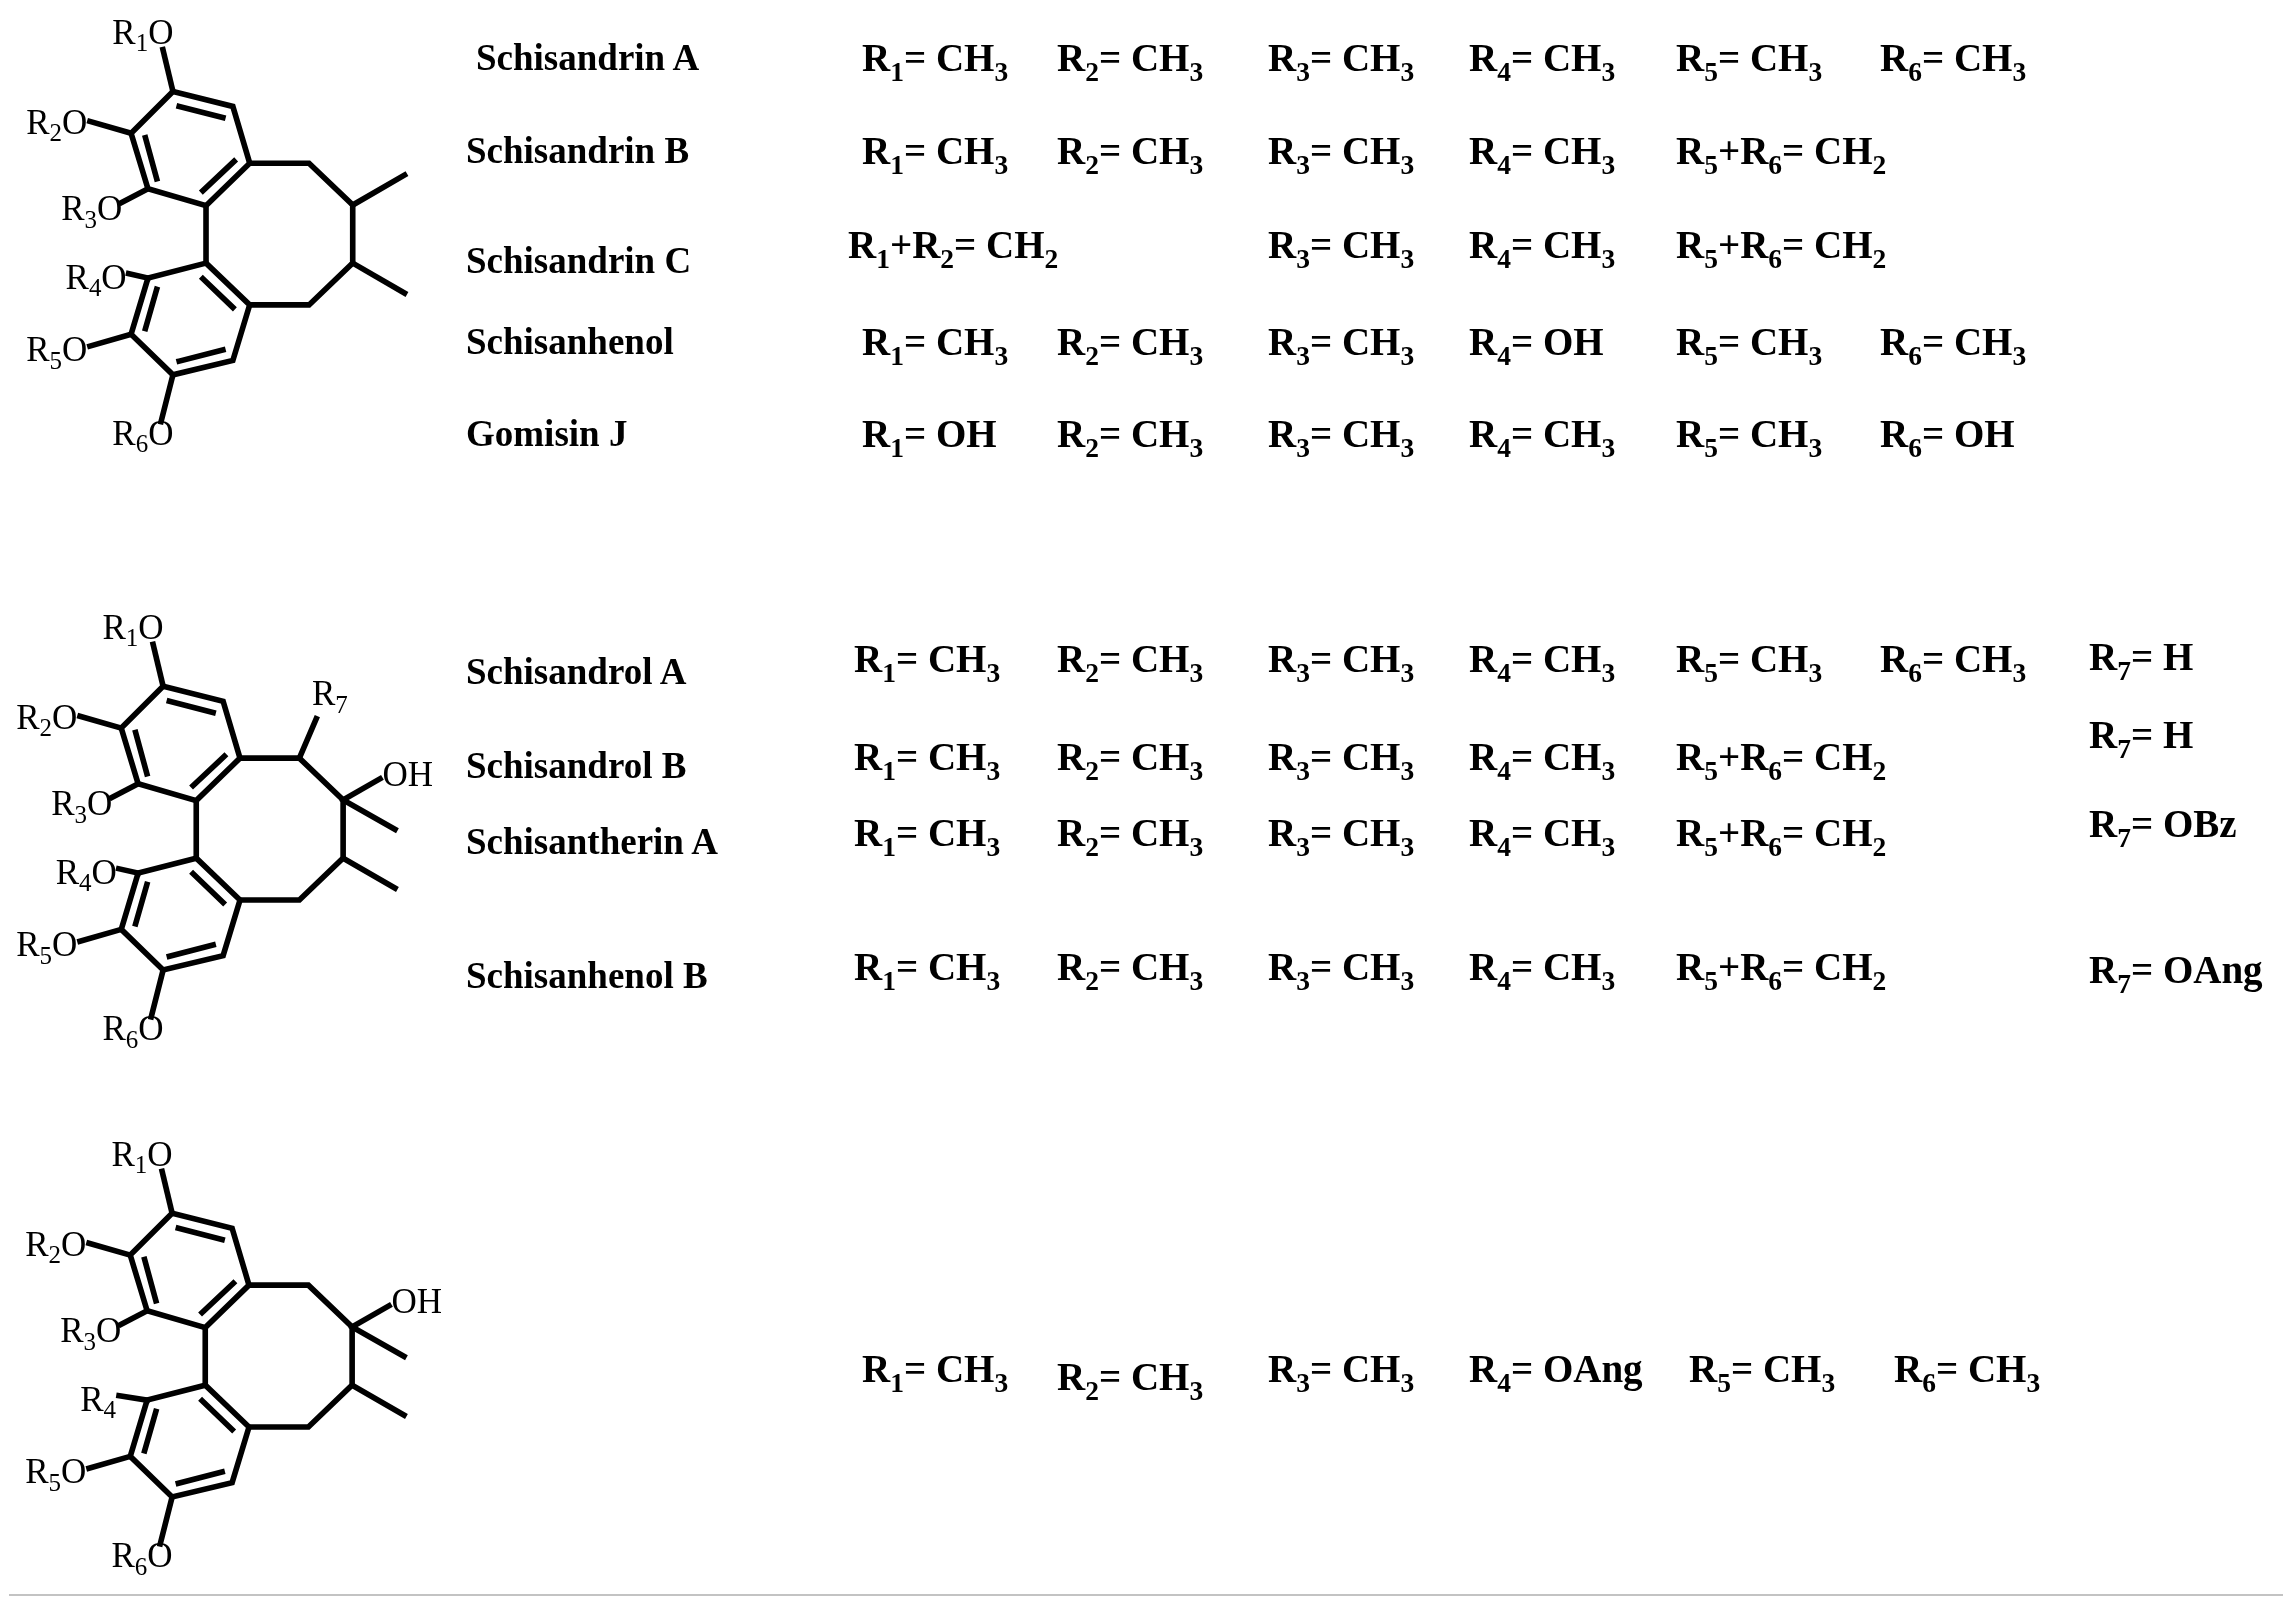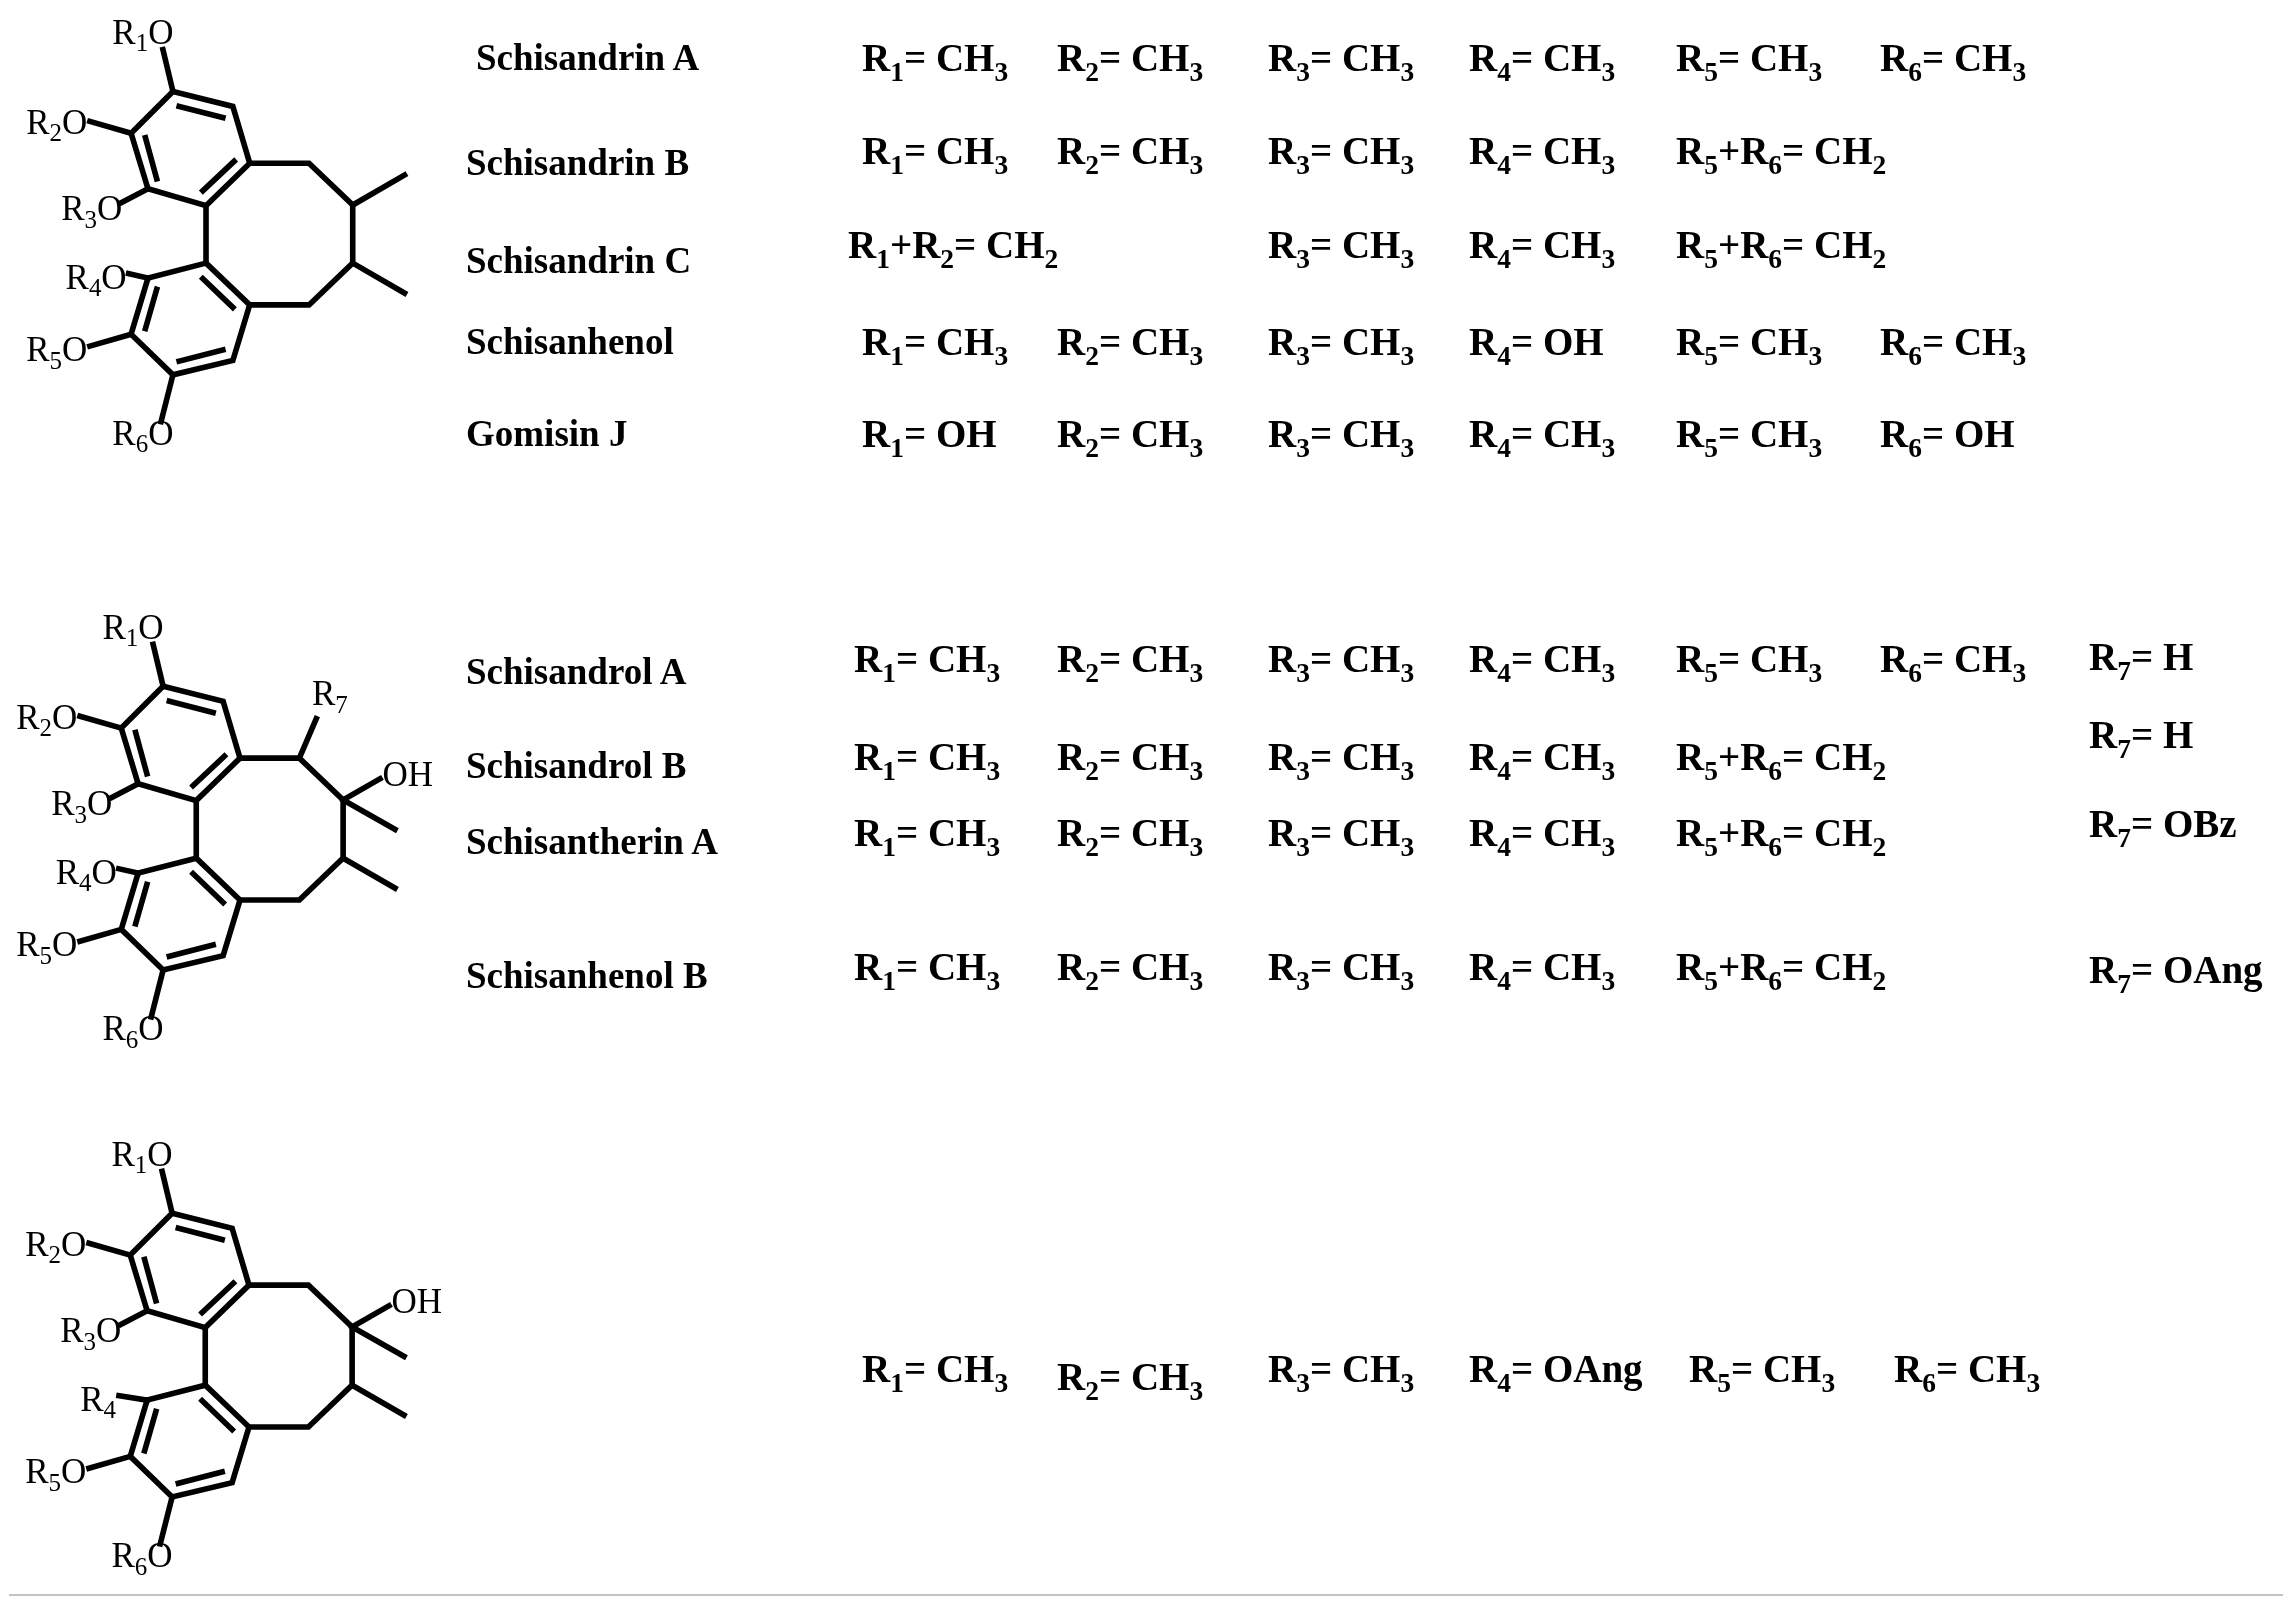--- a/index.html
+++ b/index.html
@@ -130,21 +130,21 @@
     <div class="row" style="top: 32.5px;">
       <span class="cname" style="left: 466px; top: 0px; margin-left: 10px;">Schisandrin A</span>
       <span class="rval" style="left: 862px;">R<sub>1</sub>= CH<sub>3</sub></span>
       <span class="rval" style="left: 1057px;">R<sub>2</sub>= CH<sub>3</sub></span>
       <span class="rval" style="left: 1268px;">R<sub>3</sub>= CH<sub>3</sub></span>
       <span class="rval" style="left: 1469px;">R<sub>4</sub>= CH<sub>3</sub></span>
       <span class="rval" style="left: 1676px;">R<sub>5</sub>= CH<sub>3</sub></span>
       <span class="rval" style="left: 1880px;">R<sub>6</sub>= CH<sub>3</sub></span>
     </div>
     <div class="row" style="top: 126px;">
-      <span class="cname" style="left: 466px; top: 0px; margin-top: 12px;">Schisandrin B</span>
+      <span class="cname" style="left: 466px; top: 0px;">Schisandrin B</span>
       <span class="rval" style="left: 862px;">R<sub>1</sub>= CH<sub>3</sub></span>
       <span class="rval" style="left: 1057px;">R<sub>2</sub>= CH<sub>3</sub></span>
       <span class="rval" style="left: 1268px;">R<sub>3</sub>= CH<sub>3</sub></span>
       <span class="rval" style="left: 1469px;">R<sub>4</sub>= CH<sub>3</sub></span>
       <span class="rval" style="left: 1676px;">R<sub>5</sub>+R<sub>6</sub>= CH<sub>2</sub></span>
     </div>
     <div class="row" style="top: 220px;">
       <span class="cname" style="left: 466px; top: 0px; margin-top: 16px;">Schisandrin C</span>
       <span class="rval" style="left: 848px;">R<sub>1</sub>+R<sub>2</sub>= CH<sub>2</sub></span>
       <span class="rval" style="left: 1268px;">R<sub>3</sub>= CH<sub>3</sub></span>

